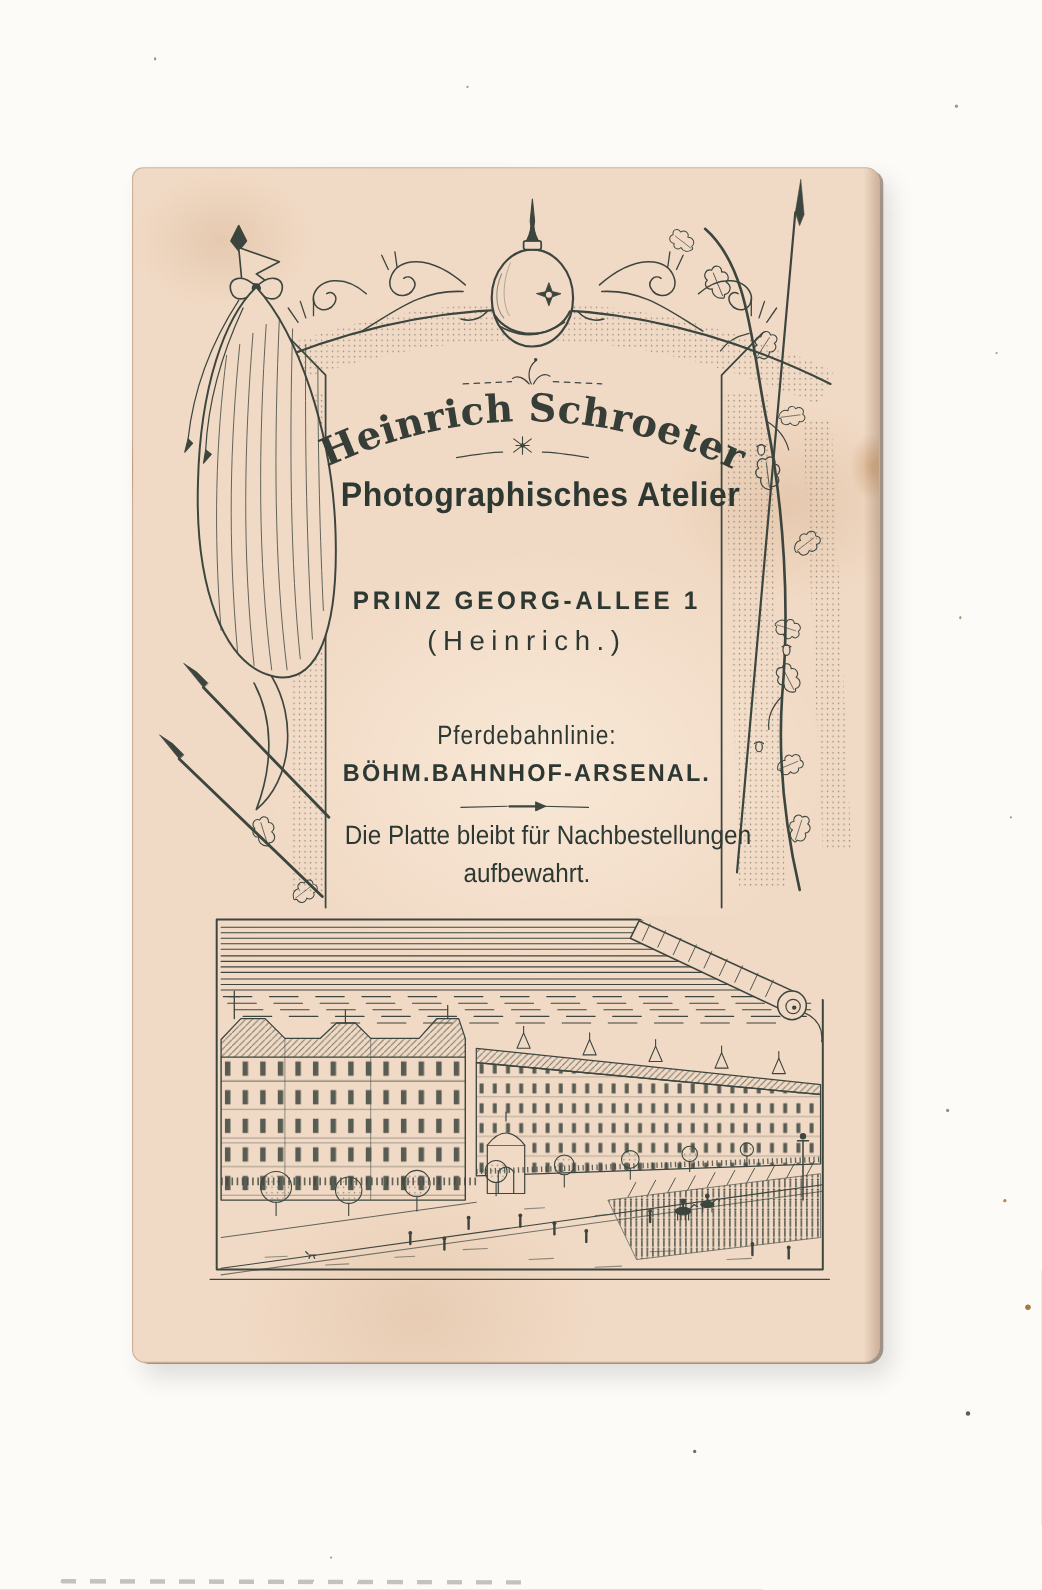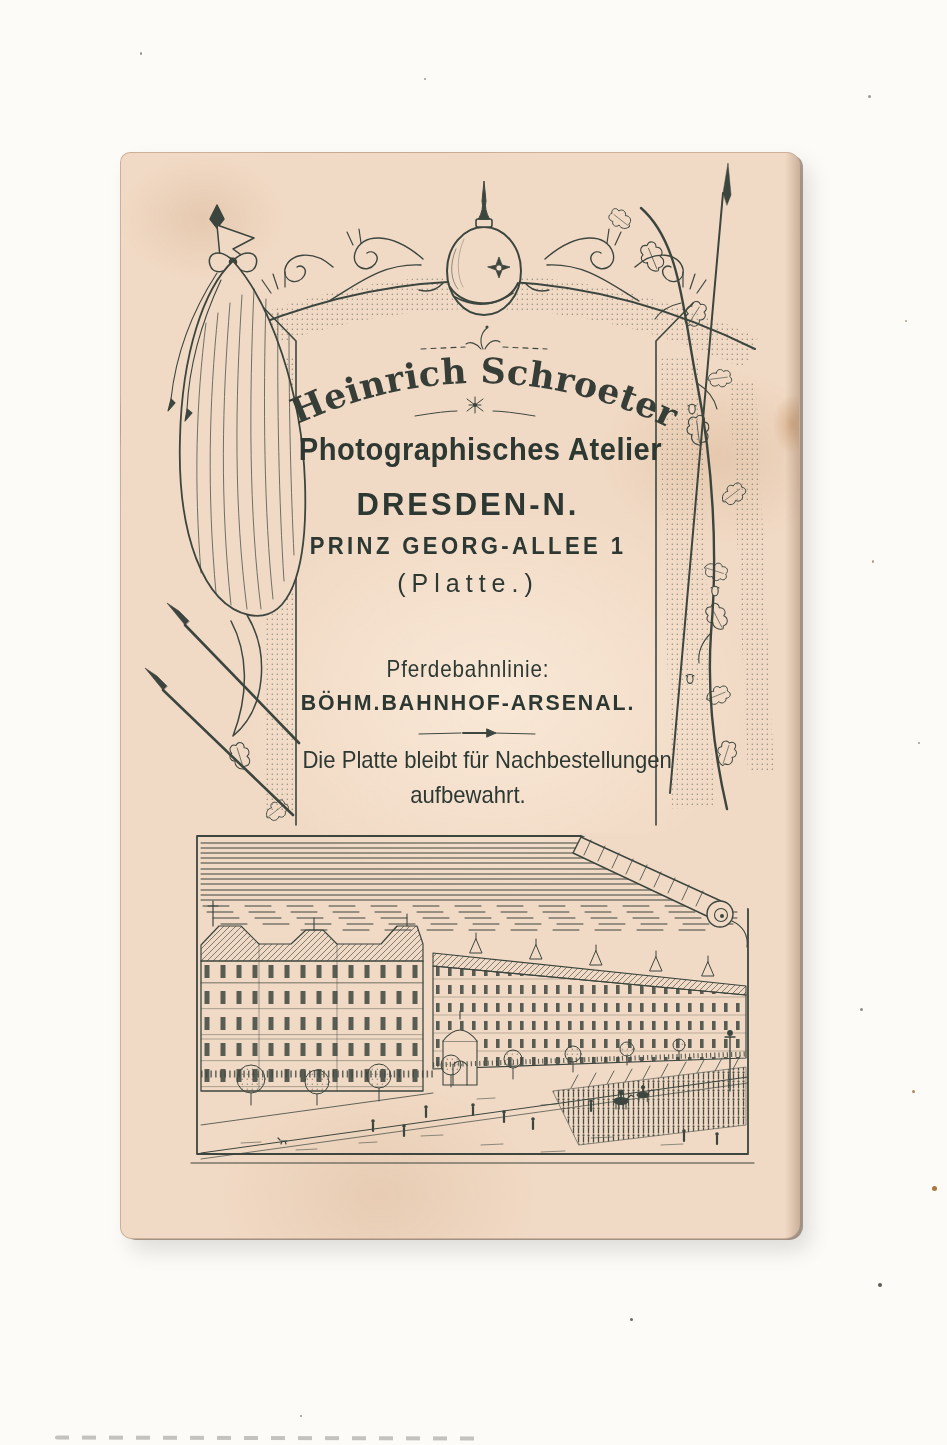--- a/index.html
+++ b/index.html
@@ -15,21 +15,21 @@
           radial-gradient(220px 160px at 38% 96%, rgba(214,178,146,.35), transparent 75%),
           radial-gradient(340px 260px at 55% 50%, rgba(255,244,229,.55), transparent 75%);
         border:1px solid rgba(135,98,70,.35);
         border-radius:10px 13px 15px 12px;
         box-shadow:4px 2px 0 -1px rgba(94,66,48,.50), 10px 12px 22px rgba(0,0,0,.12);}
   .card .edge-shade{position:absolute;top:0;right:0;width:14px;height:100%;
         background:linear-gradient(to left, rgba(110,76,52,.28), rgba(110,76,52,0));
         border-radius:0 13px 15px 0;}
   .art{position:absolute;inset:0;z-index:1;opacity:.93;}
   
-  .panel{position:absolute;left:167px;top:0;width:360px;height:720px;z-index:2;
+  .panel{position:absolute;left:178px;top:0;width:360px;height:720px;z-index:2;
          color:#2d3833;}
   .tl{position:absolute;left:0;right:0;text-align:center;white-space:nowrap;
       transform-origin:50% 50%;}
   .l-type   {top:279px;font-size:31px;font-weight:bold;letter-spacing:.5px;transform:scaleX(.94);}
   .l-city   {top:334px;font-size:31px;font-weight:bold;letter-spacing:3px;}
   .l-street {top:380px;font-size:23px;font-weight:600;letter-spacing:3.5px;transform:scaleX(.96);}
   .l-note   {top:416px;font-size:25px;font-weight:500;letter-spacing:6px;}
   .l-corner {top:455px;font-size:29px;font-family:"Liberation Serif",serif;letter-spacing:1px;}
   .l-tramlb {top:502px;font-size:24px;font-weight:500;letter-spacing:1px;transform:scaleX(.86);}
   .l-tramln {top:537px;font-size:22px;font-weight:bold;letter-spacing:2px;transform:scaleX(.97);}
@@ -414,23 +414,22 @@
             <circle cx="609" cy="880" r="2.2" fill="#2f3b35"></circle>
           </g>
 
           <line x1="70" y1="1010" x2="633" y2="1010" stroke-width="1.2"></line>
         </g>
       </g>
     </svg>
 
     <div class="panel">
       <div class="tl l-type">Photographisches Atelier</div>
-      <div class="tl l-city">DRESDEN-N.</div>
       <div class="tl l-street">PRINZ GEORG-ALLEE 1</div>
-      <div class="tl l-note">(Platte.)</div>
+      <div class="tl l-note">(Heinrich.)</div>
       <div class="tl l-tramlb">Pferdebahnlinie:</div>
       <div class="tl l-tramln">BÖHM.BAHNHOF-ARSENAL.</div>
       <div class="tl l-note1">Die Platte bleibt für Nachbestellungen</div>
       <div class="tl l-note2">aufbewahrt.</div>
     </div>
 
     <div class="edge-shade"></div>
   </div>
 
   <span class="speck" style="left:868px;top:95px;width:3px;height:3px;background:#9a9a90;"></span>

